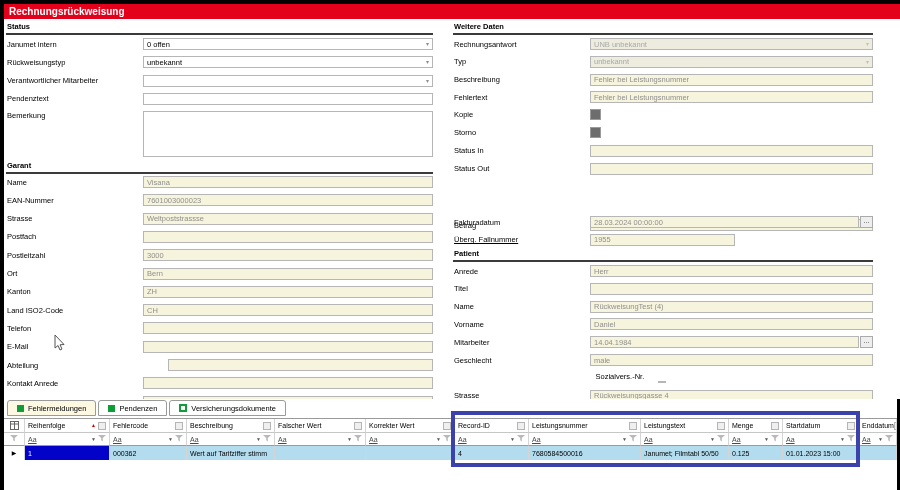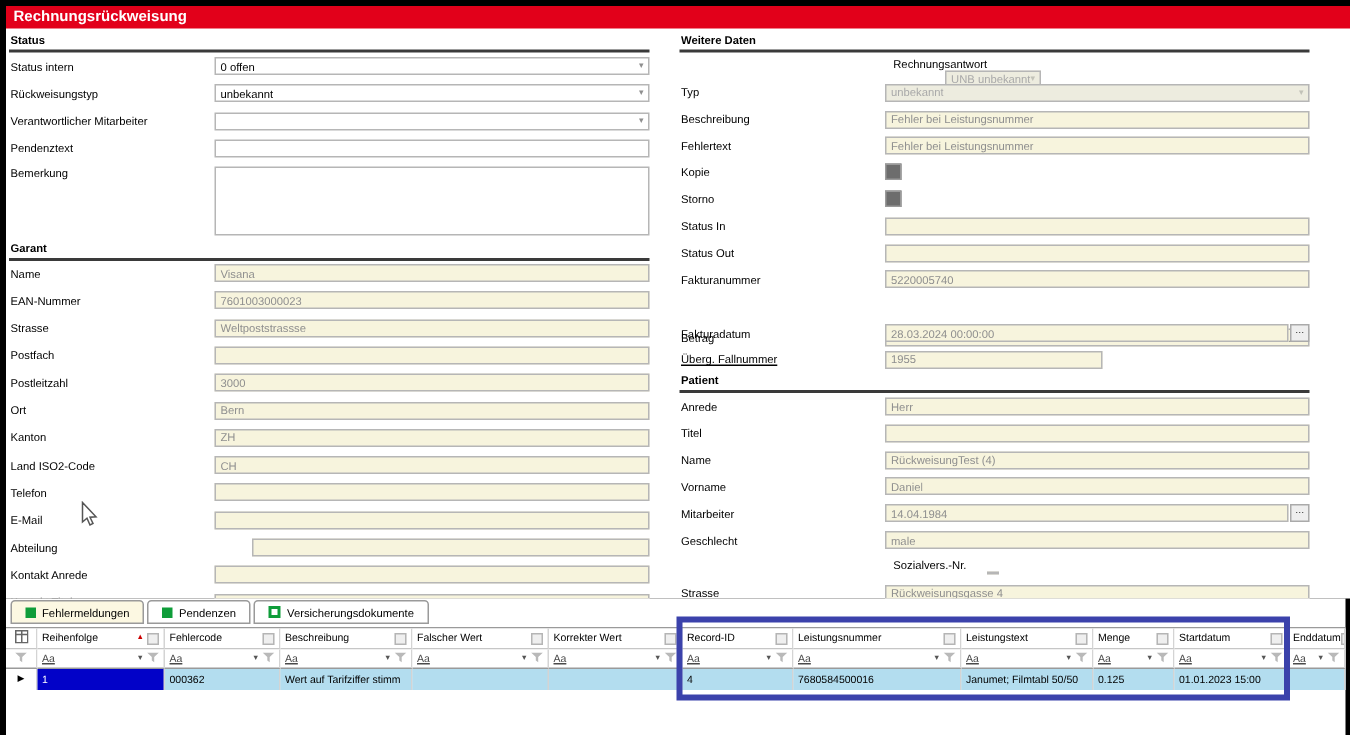--- a/index.html
+++ b/index.html
@@ -68,21 +68,21 @@
 <body>
 
 <div class="form-area">
   <div class="titlebar">
     <span>Rechnungsrückweisung</span>
   </div>
   <div class="col col-left" id="col-left">
       <div class="sec-title" style="top: 18px;">Status</div>
       <div class="sec-line" style="top: 29px;"></div>
       <div class="frow" style="top: 34px;">
-        <span class="flabel">Status intern</span>
+        <span class="flabel">Janumet intern</span>
         <div class="fctrl sel">
           <span class="val">0 offen</span>
           <span class="chev">▾</span>
         </div>
       </div>
       <div class="frow" style="top: 52.3px;">
         <span class="flabel">Rückweisungstyp</span>
         <div class="fctrl sel">
           <span class="val">unbekannt</span>
           <span class="chev">▾</span>
@@ -184,21 +184,21 @@
       <div class="frow" style="top: 391.6px;">
         <span class="flabel">Kontakt Titel</span>
         <div class="fctrl ro">
           <span class="val"></span>
         </div>
       </div>
     </div>
   <div class="col col-right" id="col-right">
       <div class="sec-title" style="top: 18px;">Weitere Daten</div>
       <div class="sec-line" style="top: 29px;"></div>
-      <div class="frow" style="top: 34px; flex-direction: column;">
+      <div class="frow" style="top: 34px;">
         <span class="flabel">Rechnungsantwort</span>
         <div class="fctrl seld">
           <span class="val">UNB unbekannt</span>
           <span class="chev chev-d">▾</span>
         </div>
       </div>
       <div class="frow" style="top: 51.8px;">
         <span class="flabel">Typ</span>
         <div class="fctrl seld">
           <span class="val">unbekannt</span>
@@ -228,26 +228,20 @@
       <div class="frow" style="top: 140.8px;">
         <span class="flabel">Status In</span>
         <div class="fctrl ro">
           <span class="val"></span>
         </div>
       </div>
       <div class="frow" style="top: 158.6px;">
         <span class="flabel">Status Out</span>
         <div class="fctrl ro">
           <span class="val"></span>
-        </div>
-      </div>
-      <div class="frow" style="top: 176.4px;">
-        <span class="flabel">Fakturanummer</span>
-        <div class="fctrl ro">
-          <span class="val">5220005740</span>
         </div>
       </div>
       <div class="frow" style="top: 194.2px; margin-top: 21px;">
         <span class="flabel">Betrag</span>
         <div class="fctrl ro align-r">
           <span class="val">249.55</span>
         </div>
       </div>
       <div class="frow" style="top: 212px;">
         <span class="flabel">Fakturadatum</span>

